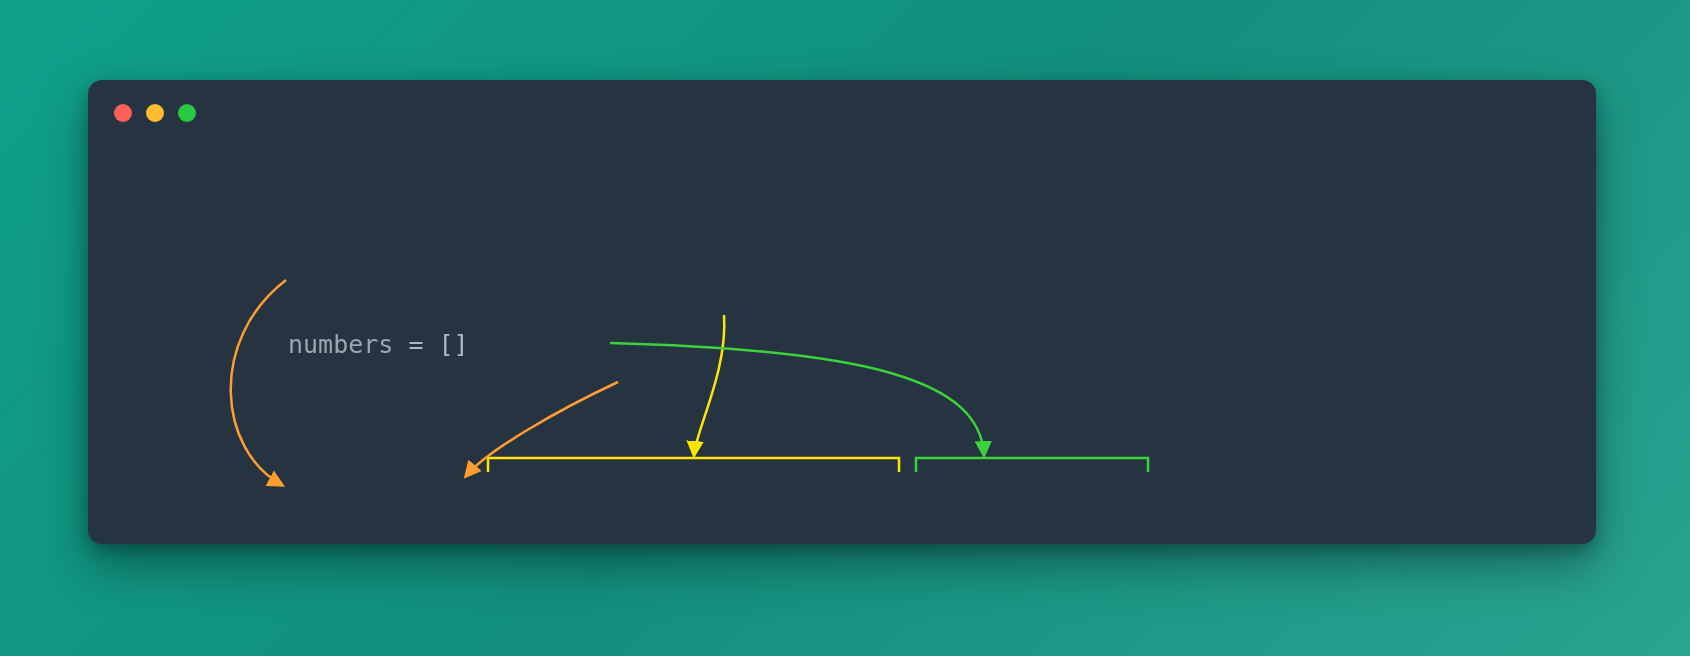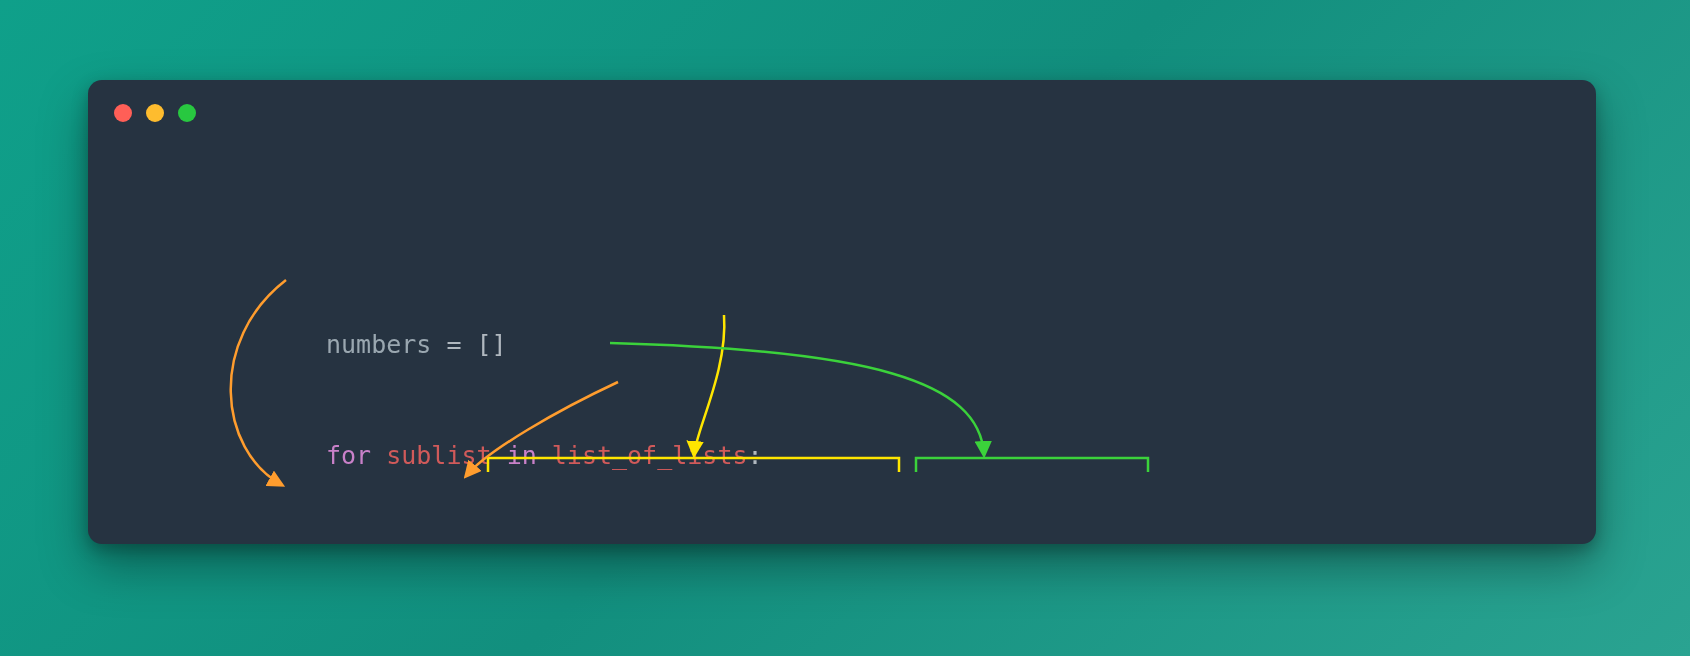--- a/index.html
+++ b/index.html
@@ -4,42 +4,41 @@
 <style>
   html,body{margin:0;padding:0;width:1690px;height:656px;background:linear-gradient(135deg,#0fa08a 0%,#128f7e 50%,#2aa391 100%);font-family:ui-monospace,Menlo,Consolas,monospace;}
   .stage{position:relative;width:1690px;height:656px;}
   .window{position:absolute;left:88px;top:80px;width:1508px;height:464px;background:#263341;border-radius:14px;box-shadow:0 22px 48px rgba(0,0,0,.35),0 6px 16px rgba(0,0,0,.25);}
   .traffic{position:absolute;left:26px;top:24px;display:flex;gap:14px;}
   .dot{width:18px;height:18px;border-radius:50%;}
   .red{background:#ff5f57;}
   .yellow{background:#febc2e;}
   .green{background:#28c840;}
   .code{position:absolute;left:200px;top:172px;font-size:25px;line-height:37px;color:#d7d9db;white-space:pre;font-variant-ligatures:none;letter-spacing:0px;}
-  .line{height:37px;margin-left:38px;}
+  .line{height:37px;}
   .tok-name{color:#9aa7b0;}
   .tok-op{color:#b0b8bf;}
   .tok-punc{color:#b0b8bf;}
   .tok-kw{color:#c981c9;}
   .tok-id{color:#d05a5a;}
   svg.overlay{position:absolute;left:0;top:0;width:1508px;height:464px;pointer-events:none;}
 </style>
 </head>
 <body>
 
 <div class="stage">
   <div class="window">
     <div class="traffic">
       <div class="dot red"></div>
       <div class="dot yellow"></div>
       <div class="dot green"></div>
     </div>
 
     <div class="code">
       <div class="line"><span class="tok-name">numbers</span><span class="tok-op"> = </span><span class="tok-punc">[]</span></div>
-      <div class="line"><span class="tok-kw">for</span><span> </span><span class="tok-id">sublist</span><span> </span><span class="tok-kw">in</span><span> </span><span class="tok-id">list_of_lists</span><span class="tok-punc">:</span></div>
       
       
       
     </div>
 
     <svg class="overlay" viewBox="0 0 1508 464">
       <defs>
         <marker id="arr-orange" viewBox="0 0 10 10" refX="8" refY="5" markerWidth="7" markerHeight="7" orient="auto-start-reverse">
           <path d="M0,0 L10,5 L0,10 z" fill="#ff9d2e"></path>
         </marker>

